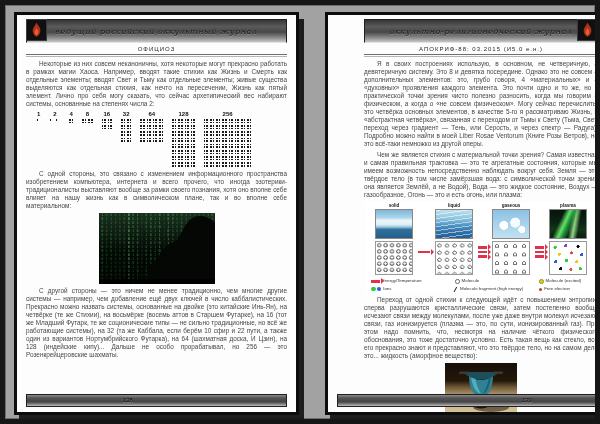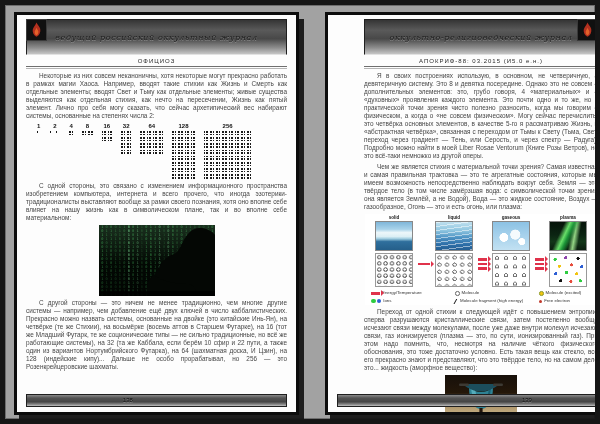--- a/index.html
+++ b/index.html
@@ -7,21 +7,21 @@
   .stage{position:relative;width:600px;height:424px;background:#a2a2a2;
     border:5px solid #161616;box-shadow:inset 0 0 0 1px #6e6e6e, 0 0 0 1px #d9d9d9;
     font-family:"Liberation Sans",sans-serif;overflow:hidden;}
   .page{position:absolute;top:7px;width:285px;height:403px;background:#fdfdfd;
     border:3px solid #0c0c0c;box-shadow:5px 7px 0 rgba(18,18,18,.92);
     padding:4px 9px 6px 9px;overflow:hidden;}
   .page.left{left:9px;}
   .page.right{left:320px;padding-left:36px;}
 
   
-  .metal{position:relative;height:36px;border:1px solid #1f1f1f;border-bottom-color:#e2e2e2;
+  .metal{position:relative;height:24px;border:1px solid #1f1f1f;border-bottom-color:#e2e2e2;
     background:linear-gradient(180deg,#353535 0%,#5a5a5a 30%,#484848 55%,#8e8e8e 82%,#c6c6c6 100%);
     display:flex;align-items:center;justify-content:center;}
   .hdr-script{font-family:"DejaVu Serif",serif;font-style:italic;font-size:8px;
     color:#1d1d1d;letter-spacing:.6px;text-shadow:0 1px 0 rgba(255,255,255,.28);
     filter:blur(.28px);white-space:nowrap;}
   .logo-box{position:absolute;top:-1px;width:21px;height:22px;background:#101010;
     border:1px solid #3a3a3a;display:flex;align-items:center;justify-content:center;}
   .page.left .logo-box{left:-1px;}
   .page.right .logo-box{right:-1px;}
 

